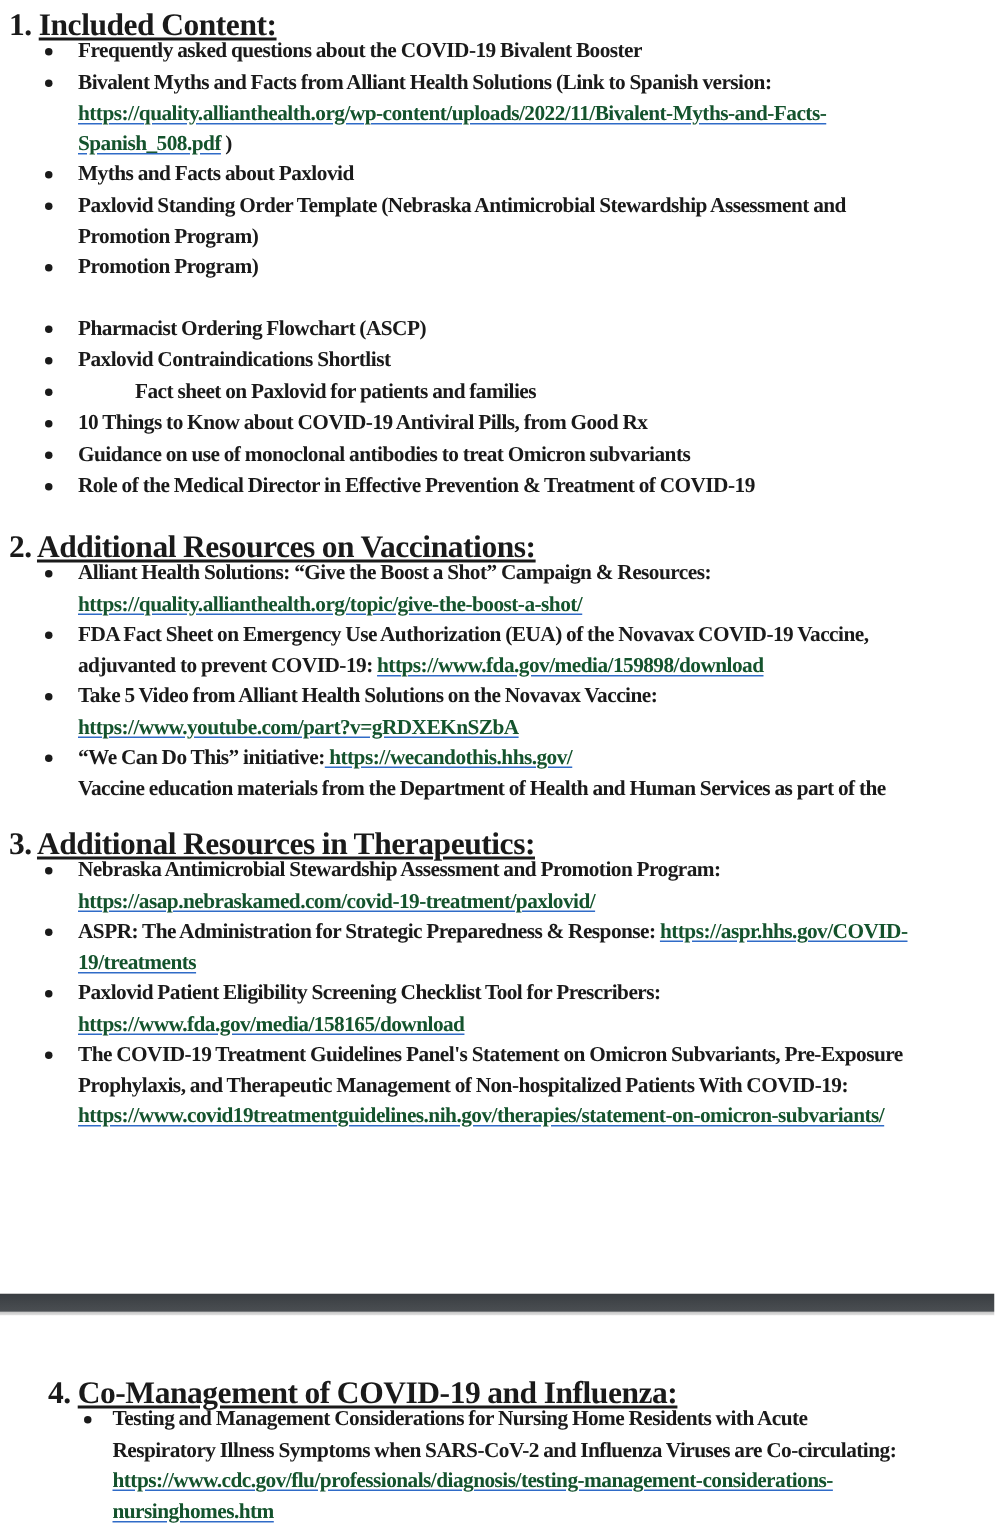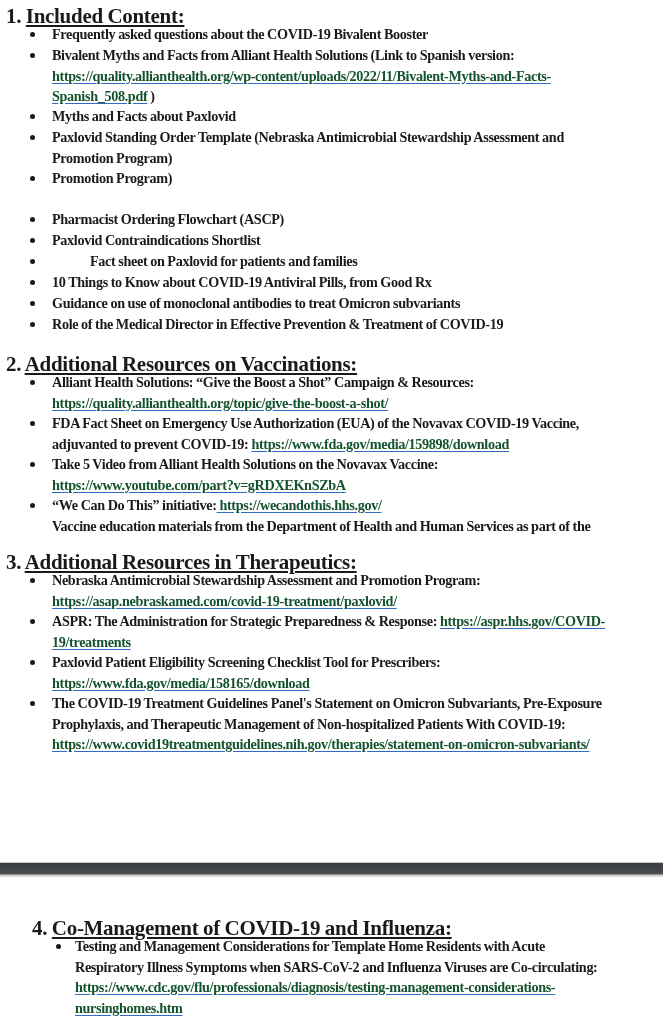--- a/index.html
+++ b/index.html
@@ -186,21 +186,21 @@
 
 <div class="separator"></div>
 
 <div class="page-bottom">
   <div id="sec-3" class="section" style="top:39px">
       <div class="heading" style="left: 32px; top: 0px;"><span class="num">4.</span><span> </span><span class="title">Co-Management of COVID-19 and Influenza:</span></div>
       <ul class="items">
         <li class="item" style="top: 20px;">
           <span class="bullet" style="left: 56px;"></span>
           <div class="text" style="left: 75px; top: 0px;">
-            <span class="line"><span>Testing and Management Considerations for Template Home Residents with Acute</span></span>
+            <span class="line"><span>Testing and Management Considerations for Nursing Home Residents with Acute</span></span>
             <span class="line"><span>Respiratory Illness Symptoms when SARS-CoV-2 and Influenza Viruses are Co-circulating:</span></span>
             <span class="line"><a class="link">https://www.cdc.gov/flu/professionals/diagnosis/testing-management-considerations-</a></span>
             <span class="line"><a class="link">nursinghomes.htm</a></span>
           </div>
         </li>
       </ul>
     </div>
 </div>
 
 </body></html>

